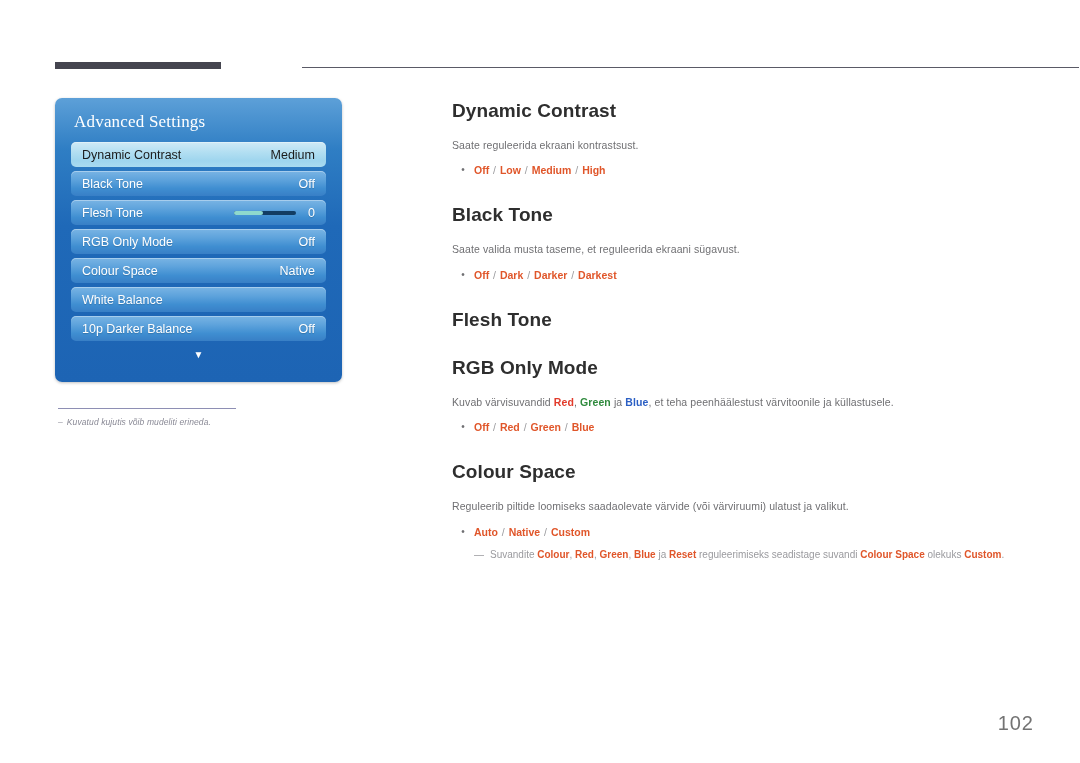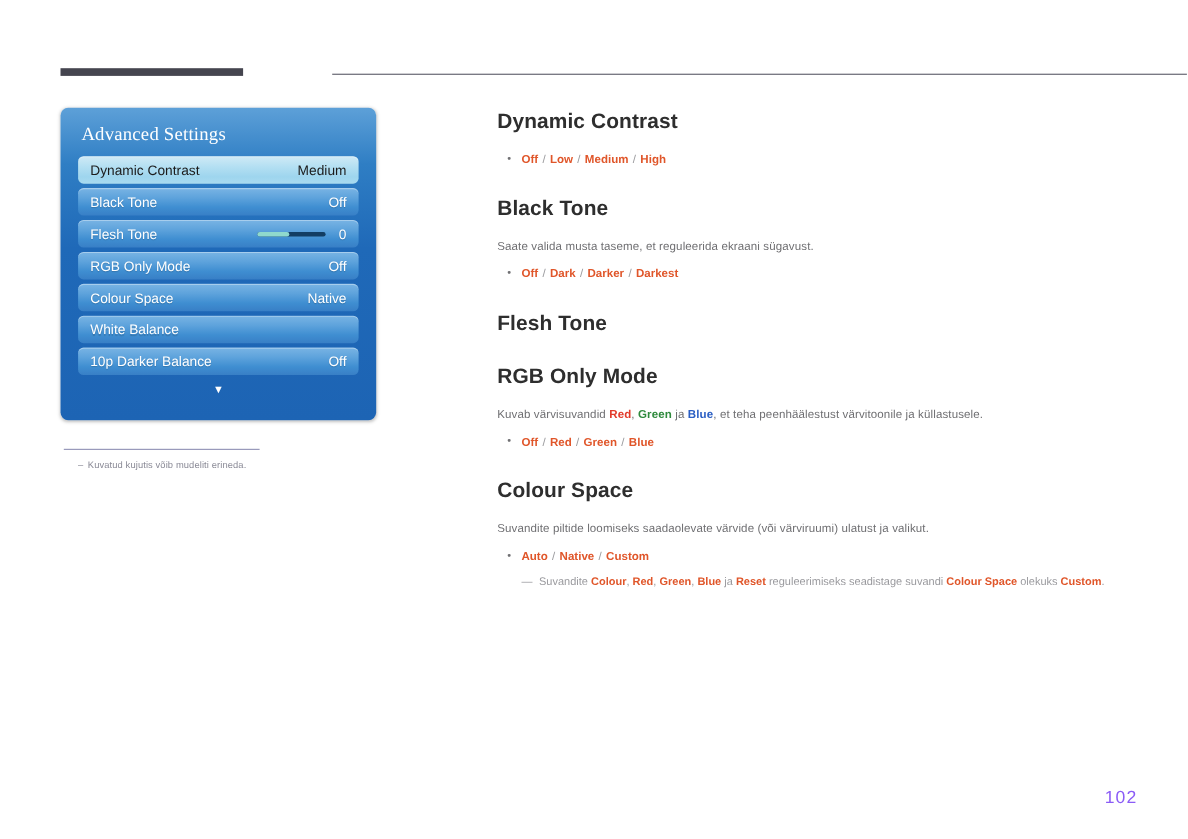--- a/index.html
+++ b/index.html
@@ -135,22 +135,23 @@
   .note-rule {
     width: 178px;
     height: 1px;
     background: #8e8fb4;
     margin: 26px 0 8px 3px;
   }
   .note-text {
     font-size: 8.5px;
     color: #8a8a96;
     letter-spacing: 0.1px;
-    margin-left: 16px;
+    margin-left: 3px;
     white-space: nowrap;
+    font-style: italic;
   }
   .note-text .dash {
     color: #8a8a96;
     margin-right: 4px;
   }
 
   
   .right-col {
     position: absolute;
     left: 452px;
@@ -213,22 +214,22 @@
   .subnote .em-dash {
     flex: 0 0 16px;
     color: #9a9a9e;
   }
 
   
   .page-number {
     position: absolute;
     right: 46px;
     bottom: 28px;
-    font-size: 16px;
-    color: #8b5cf6;
+    font-size: 20px;
+    color: #737373;
     letter-spacing: 1px;
   }
 </style>
 </head>
 <body>
 
 <div class="top-rules">
   <div class="rule-thick"></div>
   <div class="rule-thin"></div>
 </div>
@@ -275,20 +276,21 @@
   <div class="note-rule"></div>
   <div class="note-text">
     <span class="dash">–</span><span>Kuvatud kujutis võib mudeliti erineda.</span>
   </div>
 </div>
 
 <div class="right-col">
 
   <div class="sec">
     <h2 class="sec-title">Dynamic Contrast</h2>
+    <p class="sec-desc">Saate reguleerida ekraani kontrastsust.</p>
     <div class="bullet">
       <span class="dot">•</span>
       <span class="opts"><span class="opt">Off</span><span class="sep"> / </span><span class="opt">Low</span><span class="sep"> / </span><span class="opt">Medium</span><span class="sep"> / </span><span class="opt">High</span></span>
     </div>
   </div>
 
   <div class="sec">
     <h2 class="sec-title">Black Tone</h2>
     <p class="sec-desc">Saate valida musta taseme, et reguleerida ekraani sügavust.</p>
     <div class="bullet">
@@ -307,21 +309,21 @@
       <span>Kuvab värvisuvandid </span><span class="kw-red">Red</span><span>, </span><span class="kw-green">Green</span><span> ja </span><span class="kw-blue">Blue</span><span>, et teha peenhäälestust värvitoonile ja küllastusele.</span>
     </p>
     <div class="bullet">
       <span class="dot">•</span>
       <span class="opts"><span class="opt">Off</span><span class="sep"> / </span><span class="opt">Red</span><span class="sep"> / </span><span class="opt">Green</span><span class="sep"> / </span><span class="opt">Blue</span></span>
     </div>
   </div>
 
   <div class="sec">
     <h2 class="sec-title">Colour Space</h2>
-    <p class="sec-desc">Suvandite piltide loomiseks saadaolevate värvide (või värviruumi) ulatust ja valikut.</p>
+    <p class="sec-desc">Reguleerib piltide loomiseks saadaolevate värvide (või värviruumi) ulatust ja valikut.</p>
     <div class="bullet">
       <span class="dot">•</span>
       <span class="opts"><span class="opt">Auto</span><span class="sep"> / </span><span class="opt">Native</span><span class="sep"> / </span><span class="opt">Custom</span></span>
     </div>
     <div class="subnote">
       <span class="em-dash">—</span>
       <span><span>Suvandite </span><span class="kw">Colour</span><span>, </span><span class="kw">Red</span><span>, </span><span class="kw">Green</span><span>, </span><span class="kw">Blue</span><span> ja </span><span class="kw">Reset</span><span> reguleerimiseks seadistage suvandi </span><span class="kw">Colour Space</span><span> olekuks </span><span class="kw">Custom</span><span>.</span></span>
     </div>
   </div>
 

